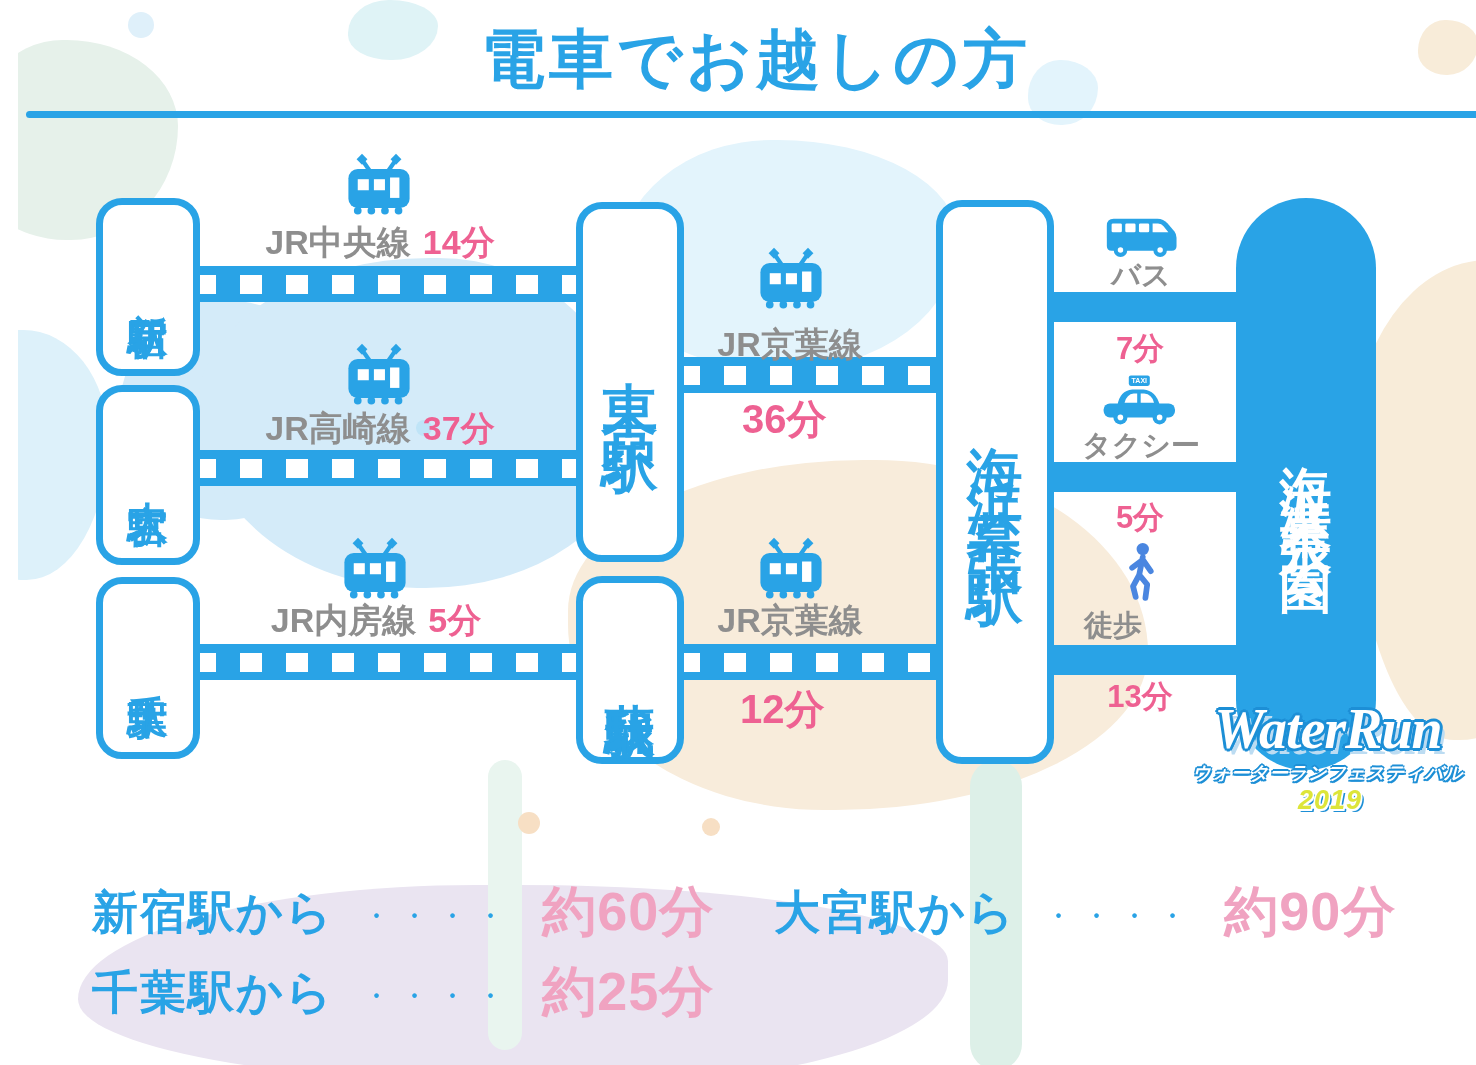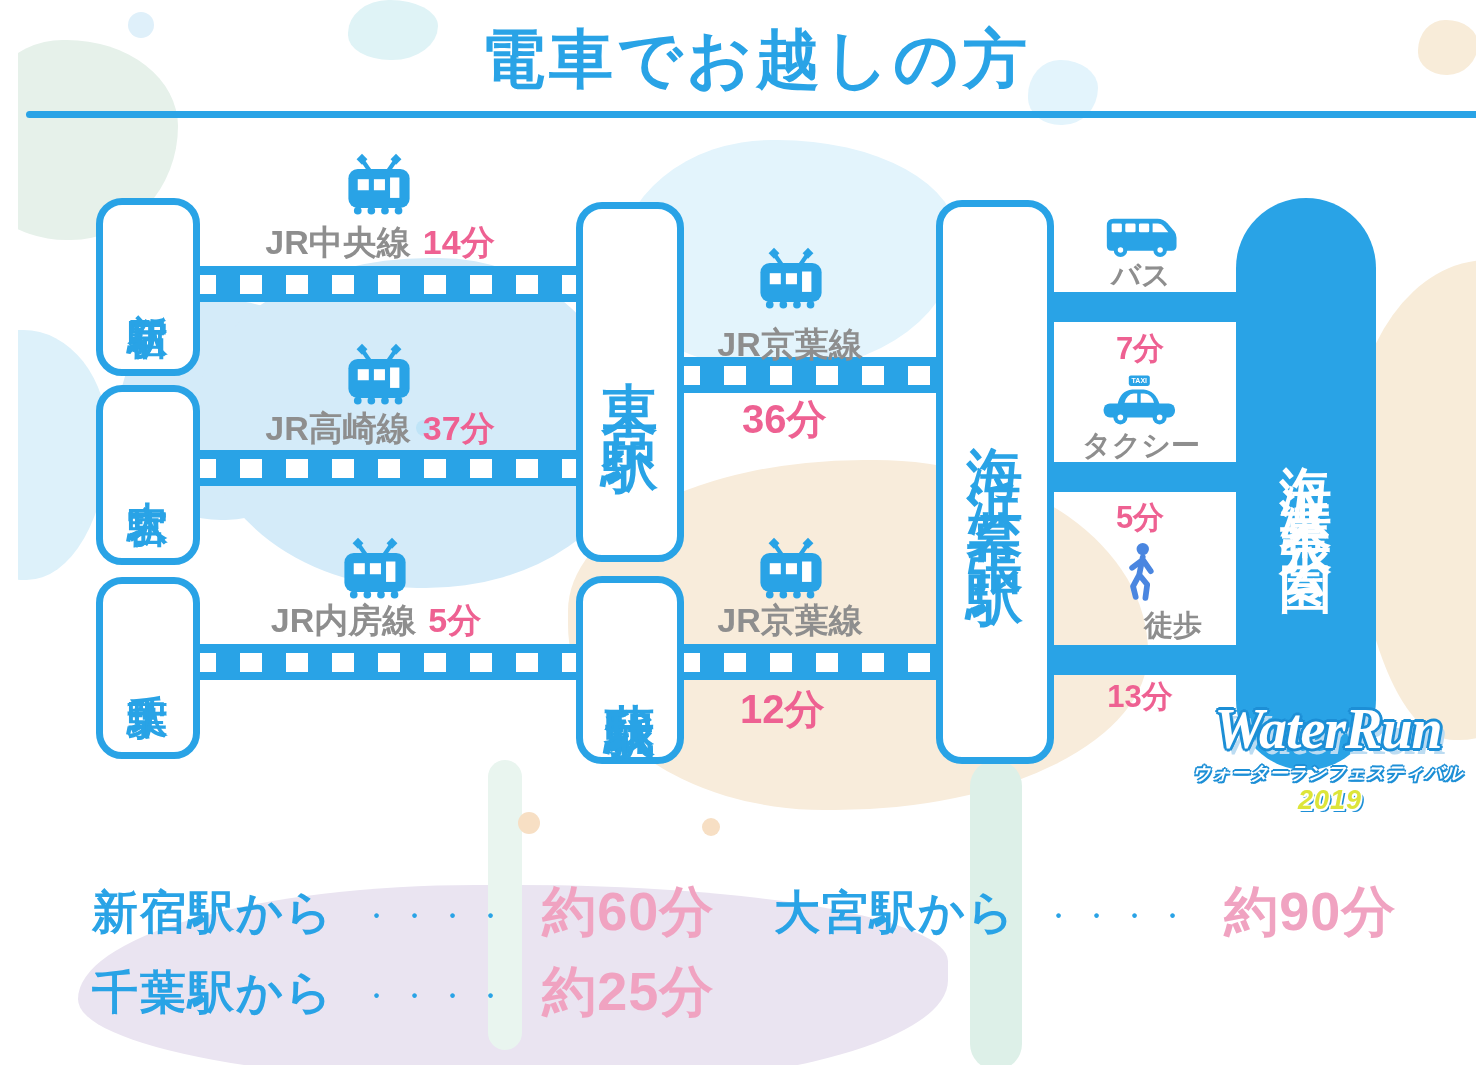--- a/index.html
+++ b/index.html
@@ -260,21 +260,21 @@
     <circle cx="88" cy="62" r="10" fill="#29a3e6"></circle>
       <circle cx="88" cy="62" r="4" fill="#fff"></circle>
   </svg>
   <div class="mode-label" style="left:1048px;top:426px;">タクシー</div>
   <div class="mode-time" style="left:1062px;top:497px;">5分</div>
 
   <svg class="icon" style="left:1100px;top:542px;" width="46" height="62" viewBox="0 0 44 70">
     <circle cx="24" cy="8" r="7" fill="#4a86e0"></circle>
     <path d="M24 17 L20 37 M24 20 L12 29 M24 20 L33 33 M20 37 L29 48 L27 63 M20 37 L13 50 L16 62" stroke="#4a86e0" stroke-width="6.5" fill="none" stroke-linecap="round" stroke-linejoin="round"></path>
   </svg>
-  <div class="mode-label" style="left:1080px;top:606px;">徒歩</div>
+  <div class="mode-label" style="left:1020px;top:606px;">徒歩</div>
   <div class="mode-time" style="left:1062px;top:676px;">13分</div>
 
   <div class="srow srow1">
     <span class="from">新宿駅から</span>
     <span class="dots">・・・・</span>
     <span class="time">約60分</span>
   </div>
   <div class="srow srow2">
     <span class="from">大宮駅から</span>
     <span class="dots">・・・・</span>

